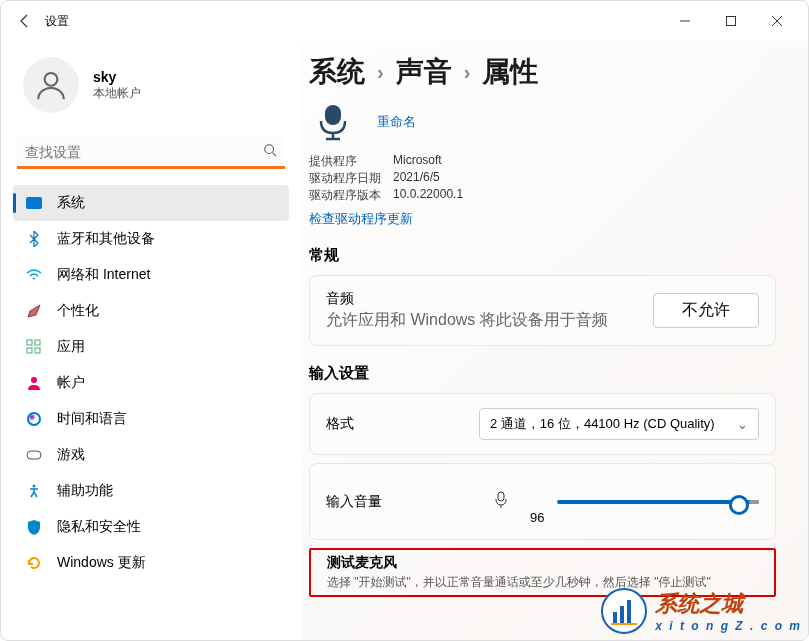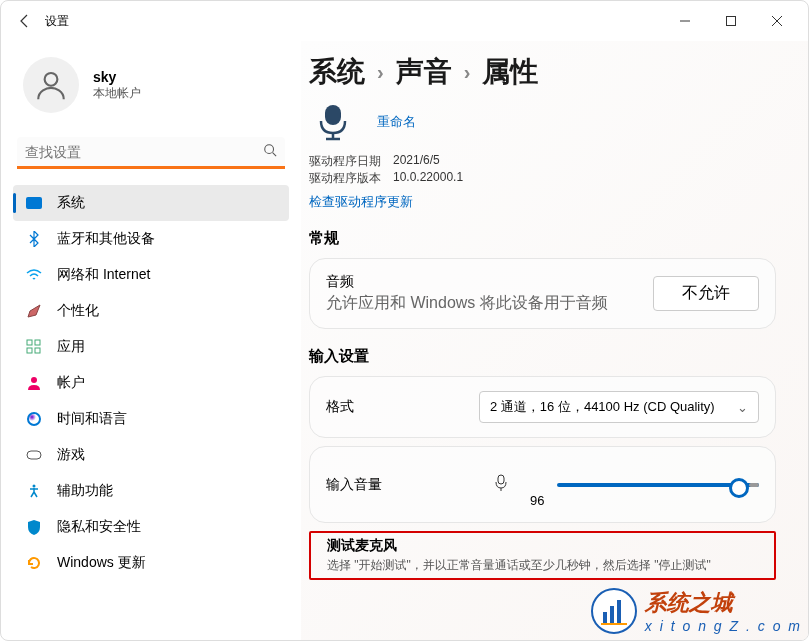--- a/index.html
+++ b/index.html
@@ -41,21 +41,21 @@
     .device-icon-box { width: 48px; display: flex; justify-content: center; }
     .rename-link { color: #0067c0; font-size: 13px; cursor: pointer; }
     
     .meta { font-size: 12px; color: #333; margin-bottom: 2px; }
     .meta-row { display: flex; gap: 10px; }
     .meta-label { width: 74px; color: #444; }
     .driver-link { color: #0067c0; font-size: 13px; cursor: pointer; margin-top: 4px; display: inline-block; }
     
     .section-h { font-weight: 600; font-size: 15px; margin: 18px 0 10px 0; }
     
-    .card { border: 1px solid #e6e6e6; border-radius: 16px; padding: 14px 16px; background: #fdfdfdcc; margin-bottom: 8px; display: flex; align-items: center; }
+    .card { border: 1px solid #e6e6e6; border-radius: 8px; padding: 14px 16px; background: #fdfdfdcc; margin-bottom: 8px; display: flex; align-items: center; }
     .card-left { flex: 1; }
     .card-title { font-size: 14px; }
     .card-sub { font-size: 16px; color: #666; margin-top: 2px; }
     .pill-btn { border: 1px solid #ccc; background: #fff; padding: 6px 28px; border-radius: 4px; font-size: 16px; cursor: pointer; }
     
     .format-row { display: flex; align-items: center; }
     .format-select { border: 1px solid #ccc; border-radius: 4px; padding: 6px 10px; font-size: 13px; min-width: 280px; display: flex; justify-content: space-between; align-items: center; cursor: pointer; background: #fff; }
     
     .vol-row { display: flex; align-items: center; gap: 12px; }
     .mic-icon { font-size: 16px; }
@@ -65,21 +65,21 @@
     .slider-track-empty { position: absolute; right: 0; top: 0; width: 10px; height: 4px; background: #999; border-radius: 2px; }
     
     .test-card { border: 2px solid #d40000; border-radius: 2px; padding: 4px 16px; margin-top: 8px; }
     .test-title { font-size: 14px; font-weight: 600; }
     .test-sub { font-size: 12px; color: #555; margin-top: 2px; }
     
     .watermark { position: absolute; right: 6px; bottom: 6px; display: flex; align-items: center; gap: 8px; }
     .wm-logo { width: 46px; height: 46px; }
     .wm-text { display: flex; flex-direction: column; font-style: italic; }
     .wm-main { font-size: 22px; font-weight: 700; color: #c2410c; }
-    .wm-sub { font-size: 14px; color: #1a5fb4; letter-spacing: 2px; }
+    .wm-sub { font-size: 12px; color: #1a5fb4; letter-spacing: 2px; font-weight: bold; }
     
     .i-system { background: #0078d4; width: 16px; height: 12px; border-radius: 2px; }
     .i-bluetooth { color: #0078d4; }
     .i-network { color: #0aa2ed; }
     .i-accounts { color: #e74856; }
     .i-time { width: 14px; height: 14px; border-radius: 50%; border: 2px solid #0078d4; background: radial-gradient(circle at 30% 30%, #60c, transparent 40%); }
     .i-gaming { color: #555; }
     .i-accessibility { color: #0078d4; }
     .i-privacy { color: #0078d4; }
     .i-update { color: #ffb900; }
@@ -249,20 +249,24 @@
             <path d="M9 20 Q9 32 21 32 Q33 32 33 20" stroke="#2b4866" fill="none" stroke-width="2.5"></path>
             <line x1="21" y1="32" x2="21" y2="38" stroke="#2b4866" stroke-width="2.5"></line>
             <line x1="14" y1="38" x2="28" y2="38" stroke="#2b4866" stroke-width="2.5"></line>
           </svg>
       </div>
       <span class="rename-link">重命名</span>
     </div>
     
     <div class="meta">
       <div class="meta-row">
+          <span class="meta-label">提供程序</span>
+          <span>Microsoft</span>
+        </div>
+      <div class="meta-row">
           <span class="meta-label">驱动程序日期</span>
           <span>2021/6/5</span>
         </div>
       <div class="meta-row">
           <span class="meta-label">驱动程序版本</span>
           <span>10.0.22000.1</span>
         </div>
     </div>
     <span class="driver-link">检查驱动程序更新</span>
     

